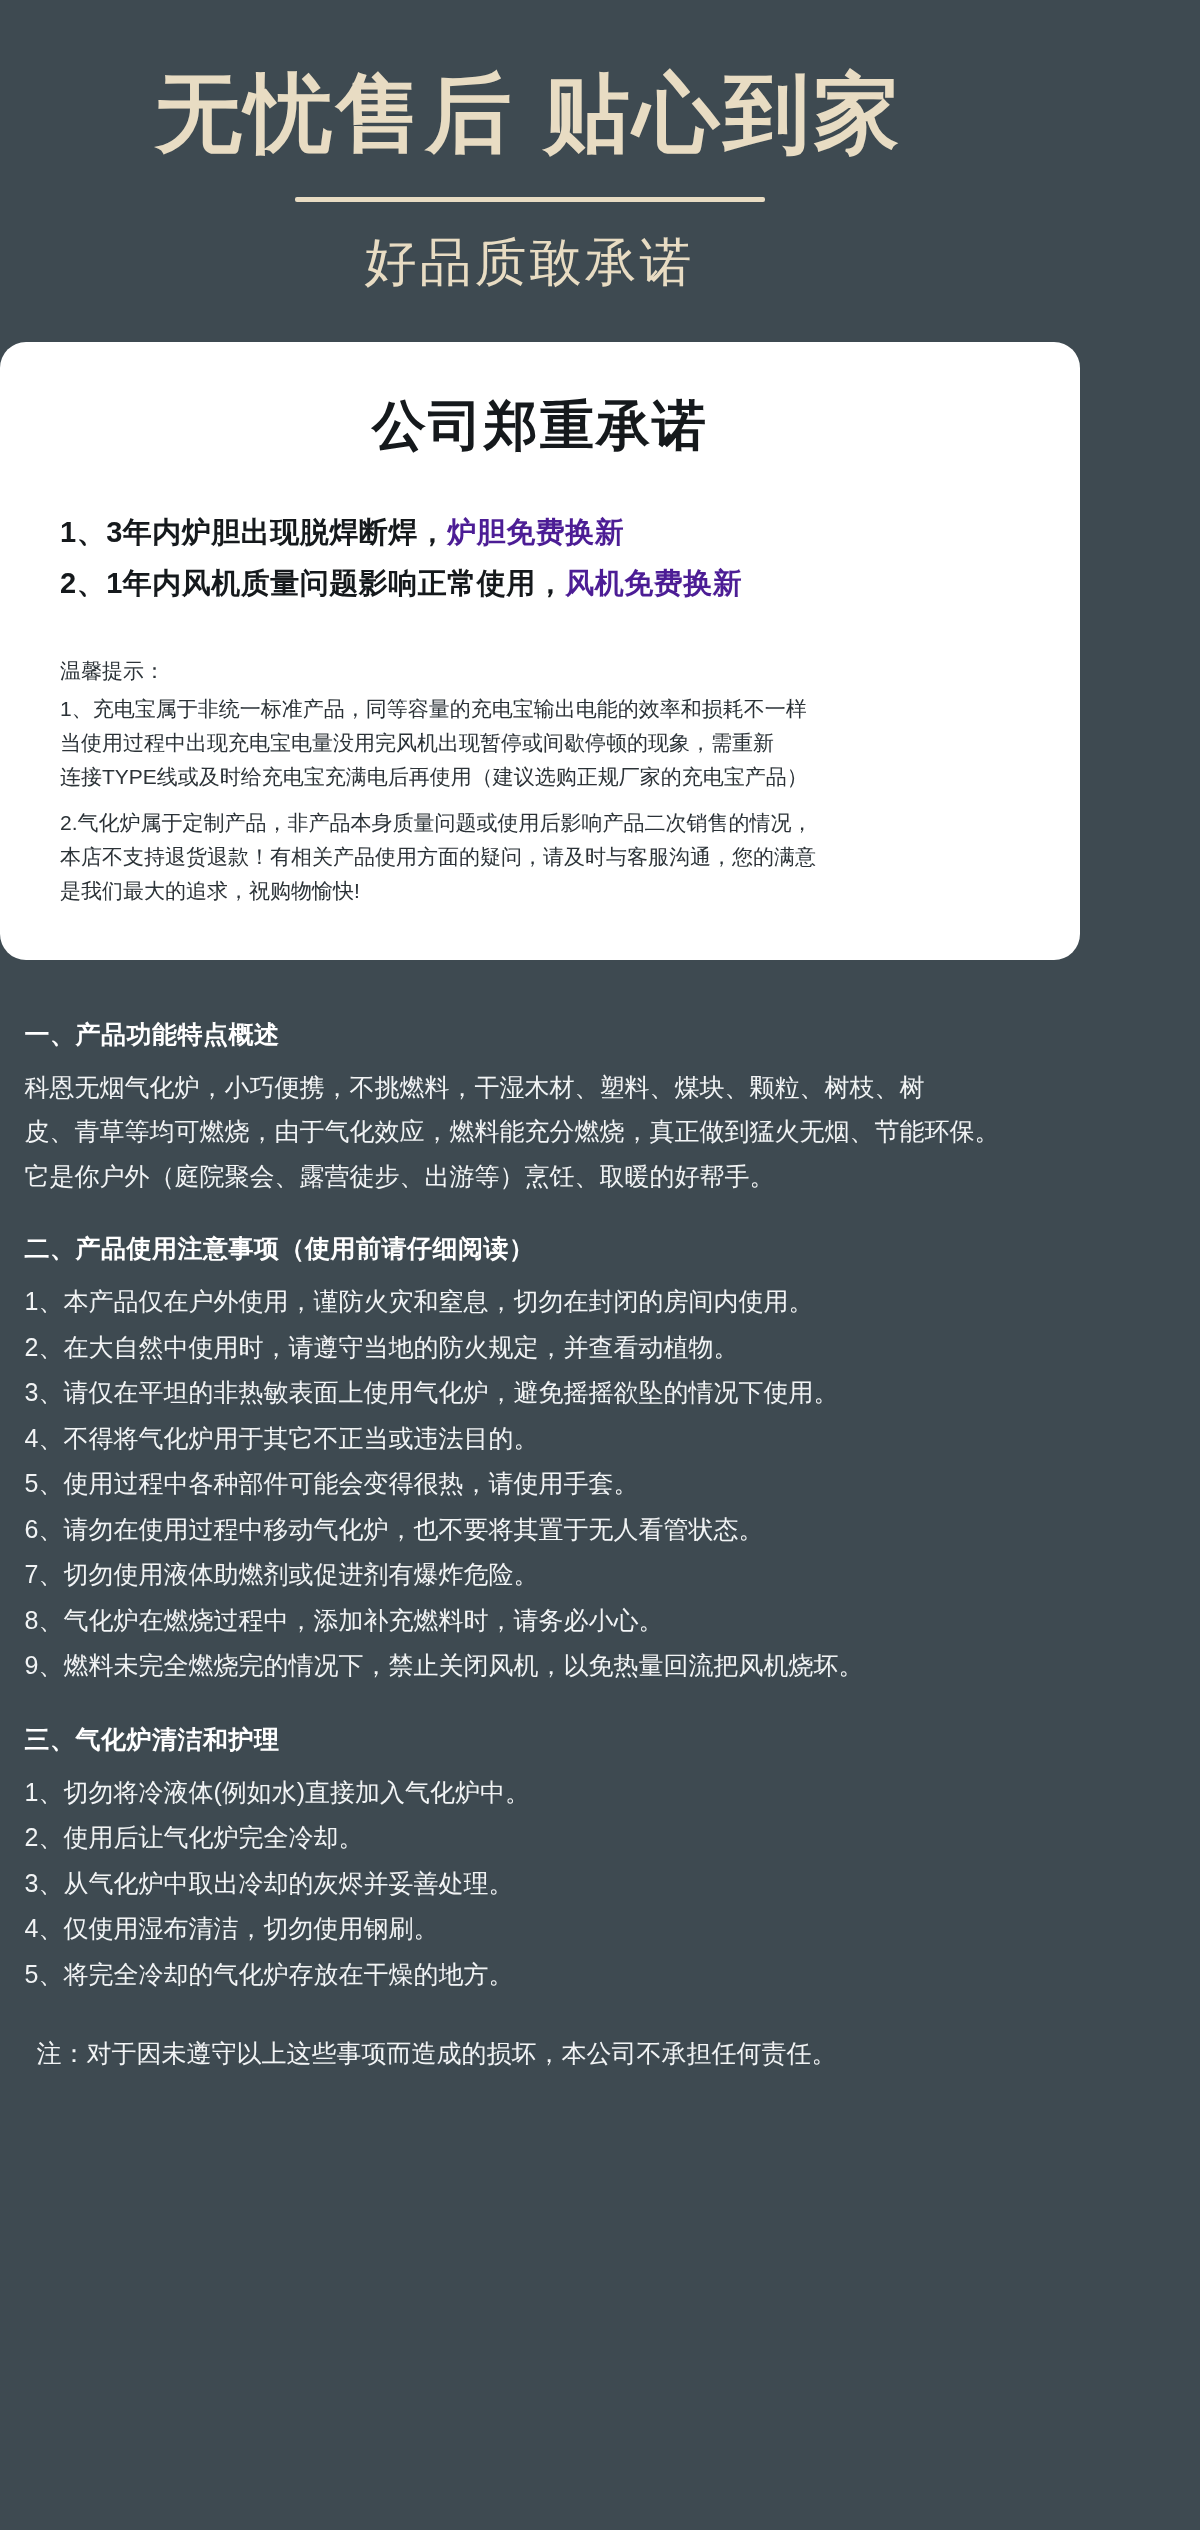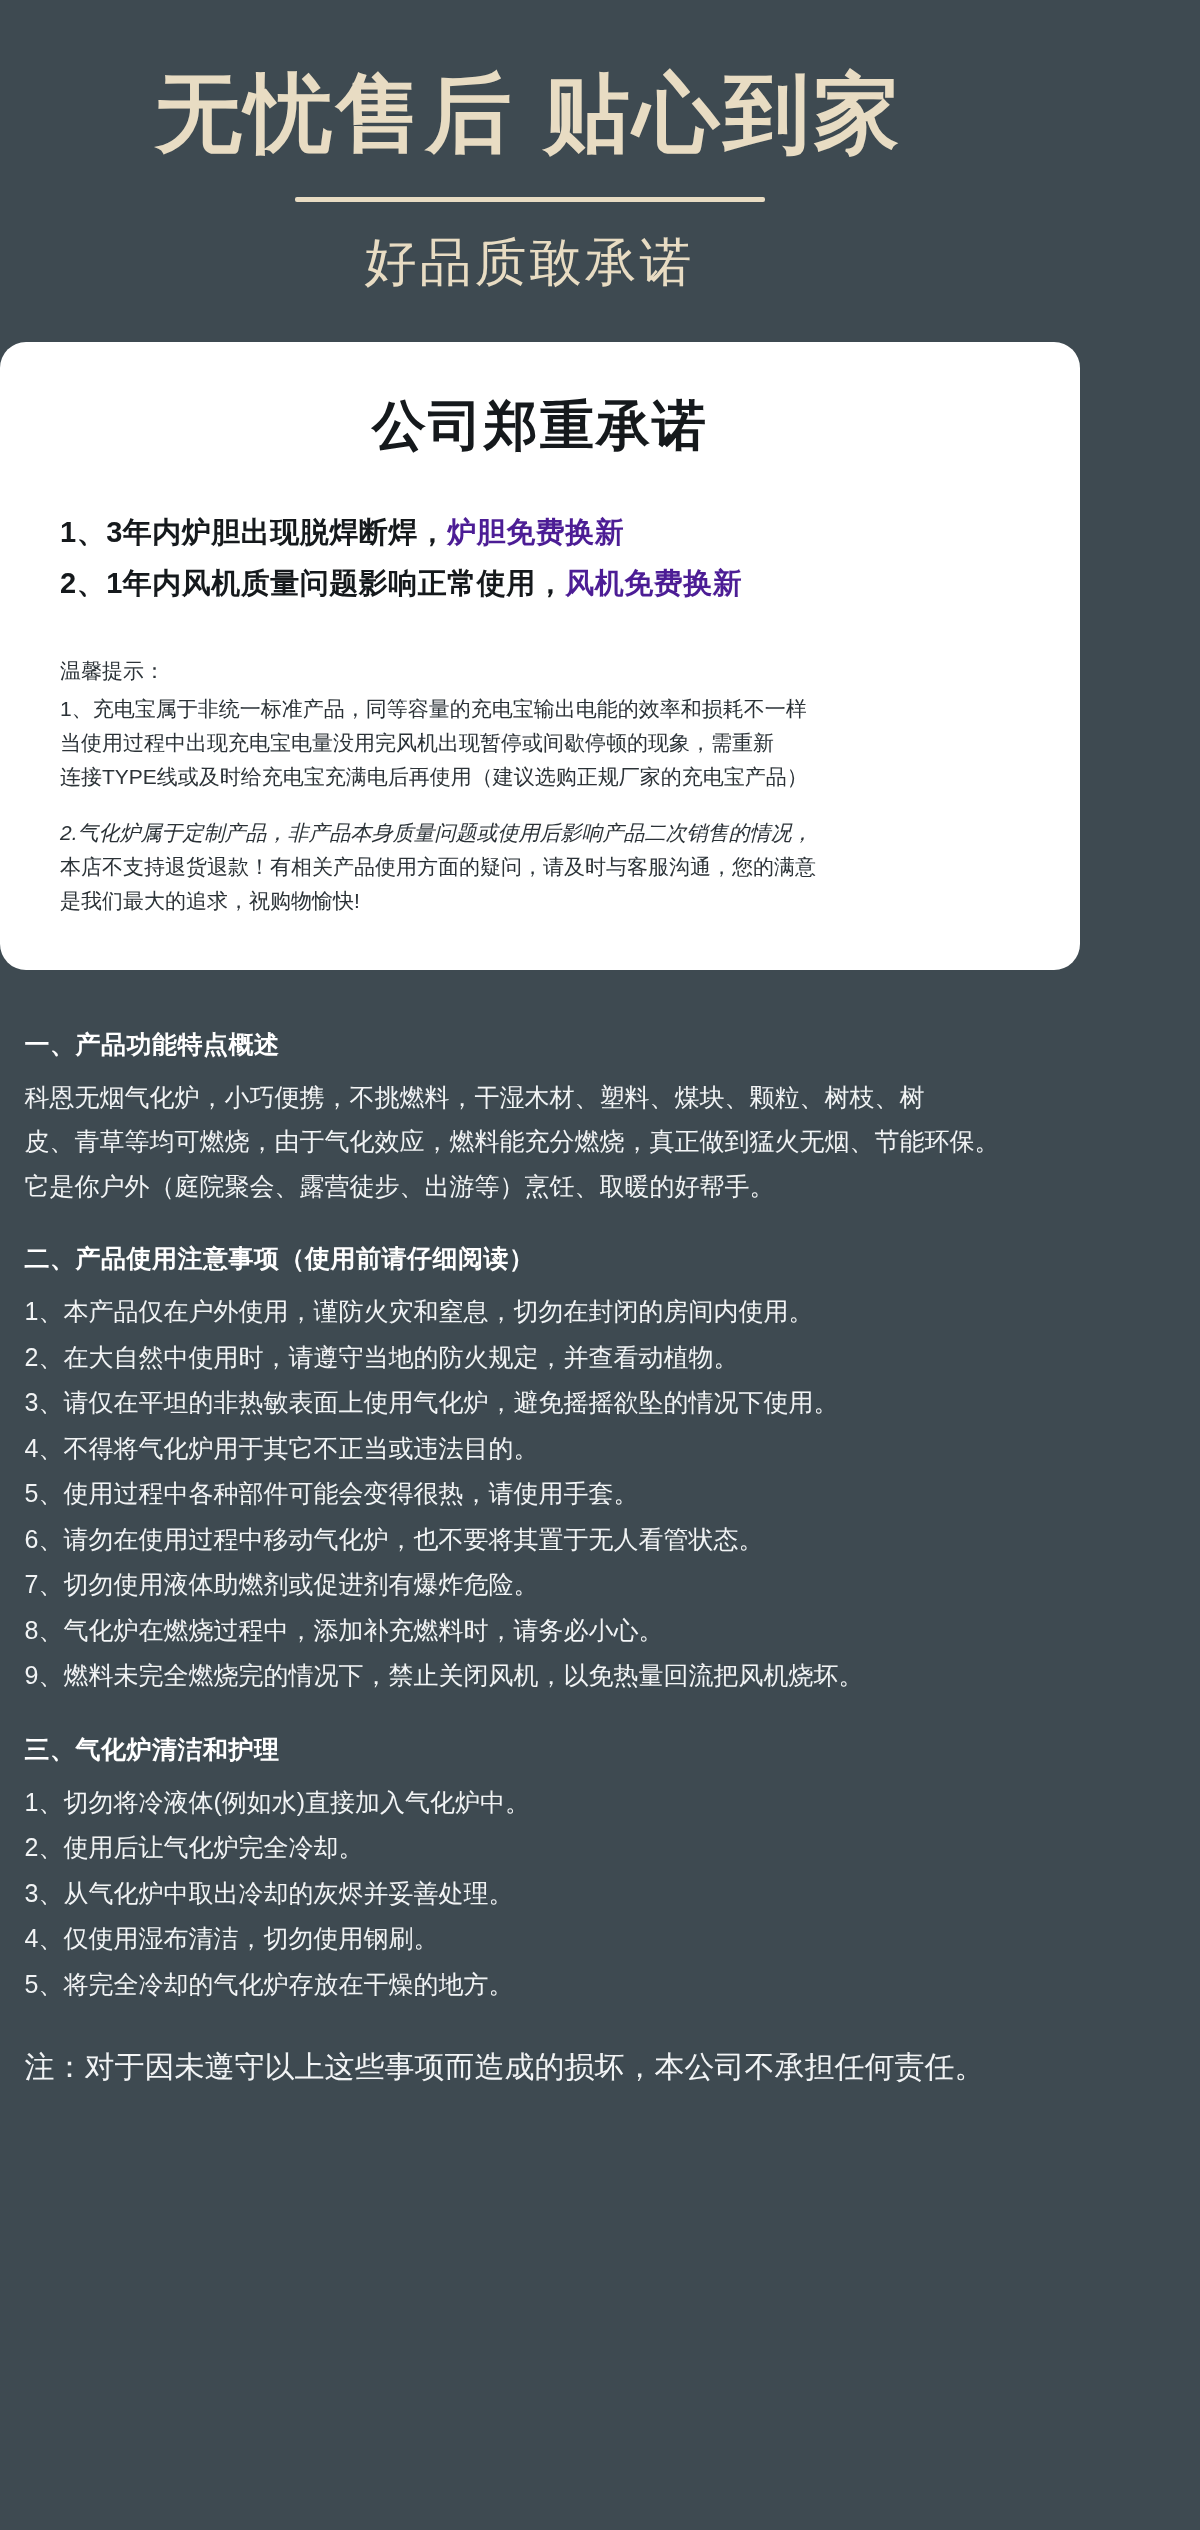--- a/index.html
+++ b/index.html
@@ -67,21 +67,21 @@
   .promise-line .hl { color:#4c1d95; }
 
   .tips {
     margin-top:36px;
     color:#2b3237;
     font-size:21px;
     line-height:1.62;
   }
   .tips p { margin-bottom:0; }
   .tips .tips-head { margin-bottom:4px;margin-top:45px; }
-  .tips .gap { margin-top:22px;font-style:italic; }
+  .tips .gap { margin-top:12px; }
 
   
   .section-title {
     text-align:center;
     color:#ffffff;
     font-size:50px;
     font-weight:bold;
     letter-spacing:3px;
     margin-top:110px;
   }
@@ -102,24 +102,25 @@
     font-size:25px;
     line-height:1.78;
     color:#f2f4f5;
   }
   .item {
     font-size:25px;
     line-height:1.82;
     color:#f2f4f5;
   }
   .footnote {
-    font-size:30px;
+    font-size:25px;
     color:#f2f4f5;
     margin-top:40px;
     padding-bottom:60px;
+    margin-left:12px;
   }
 </style>
 </head>
 <body>
 
 <div class="page">
 
   <div class="hero-title">无忧售后 贴心到家</div>
   <div class="hero-rule"></div>
   <div class="hero-sub">好品质敢承诺</div>

